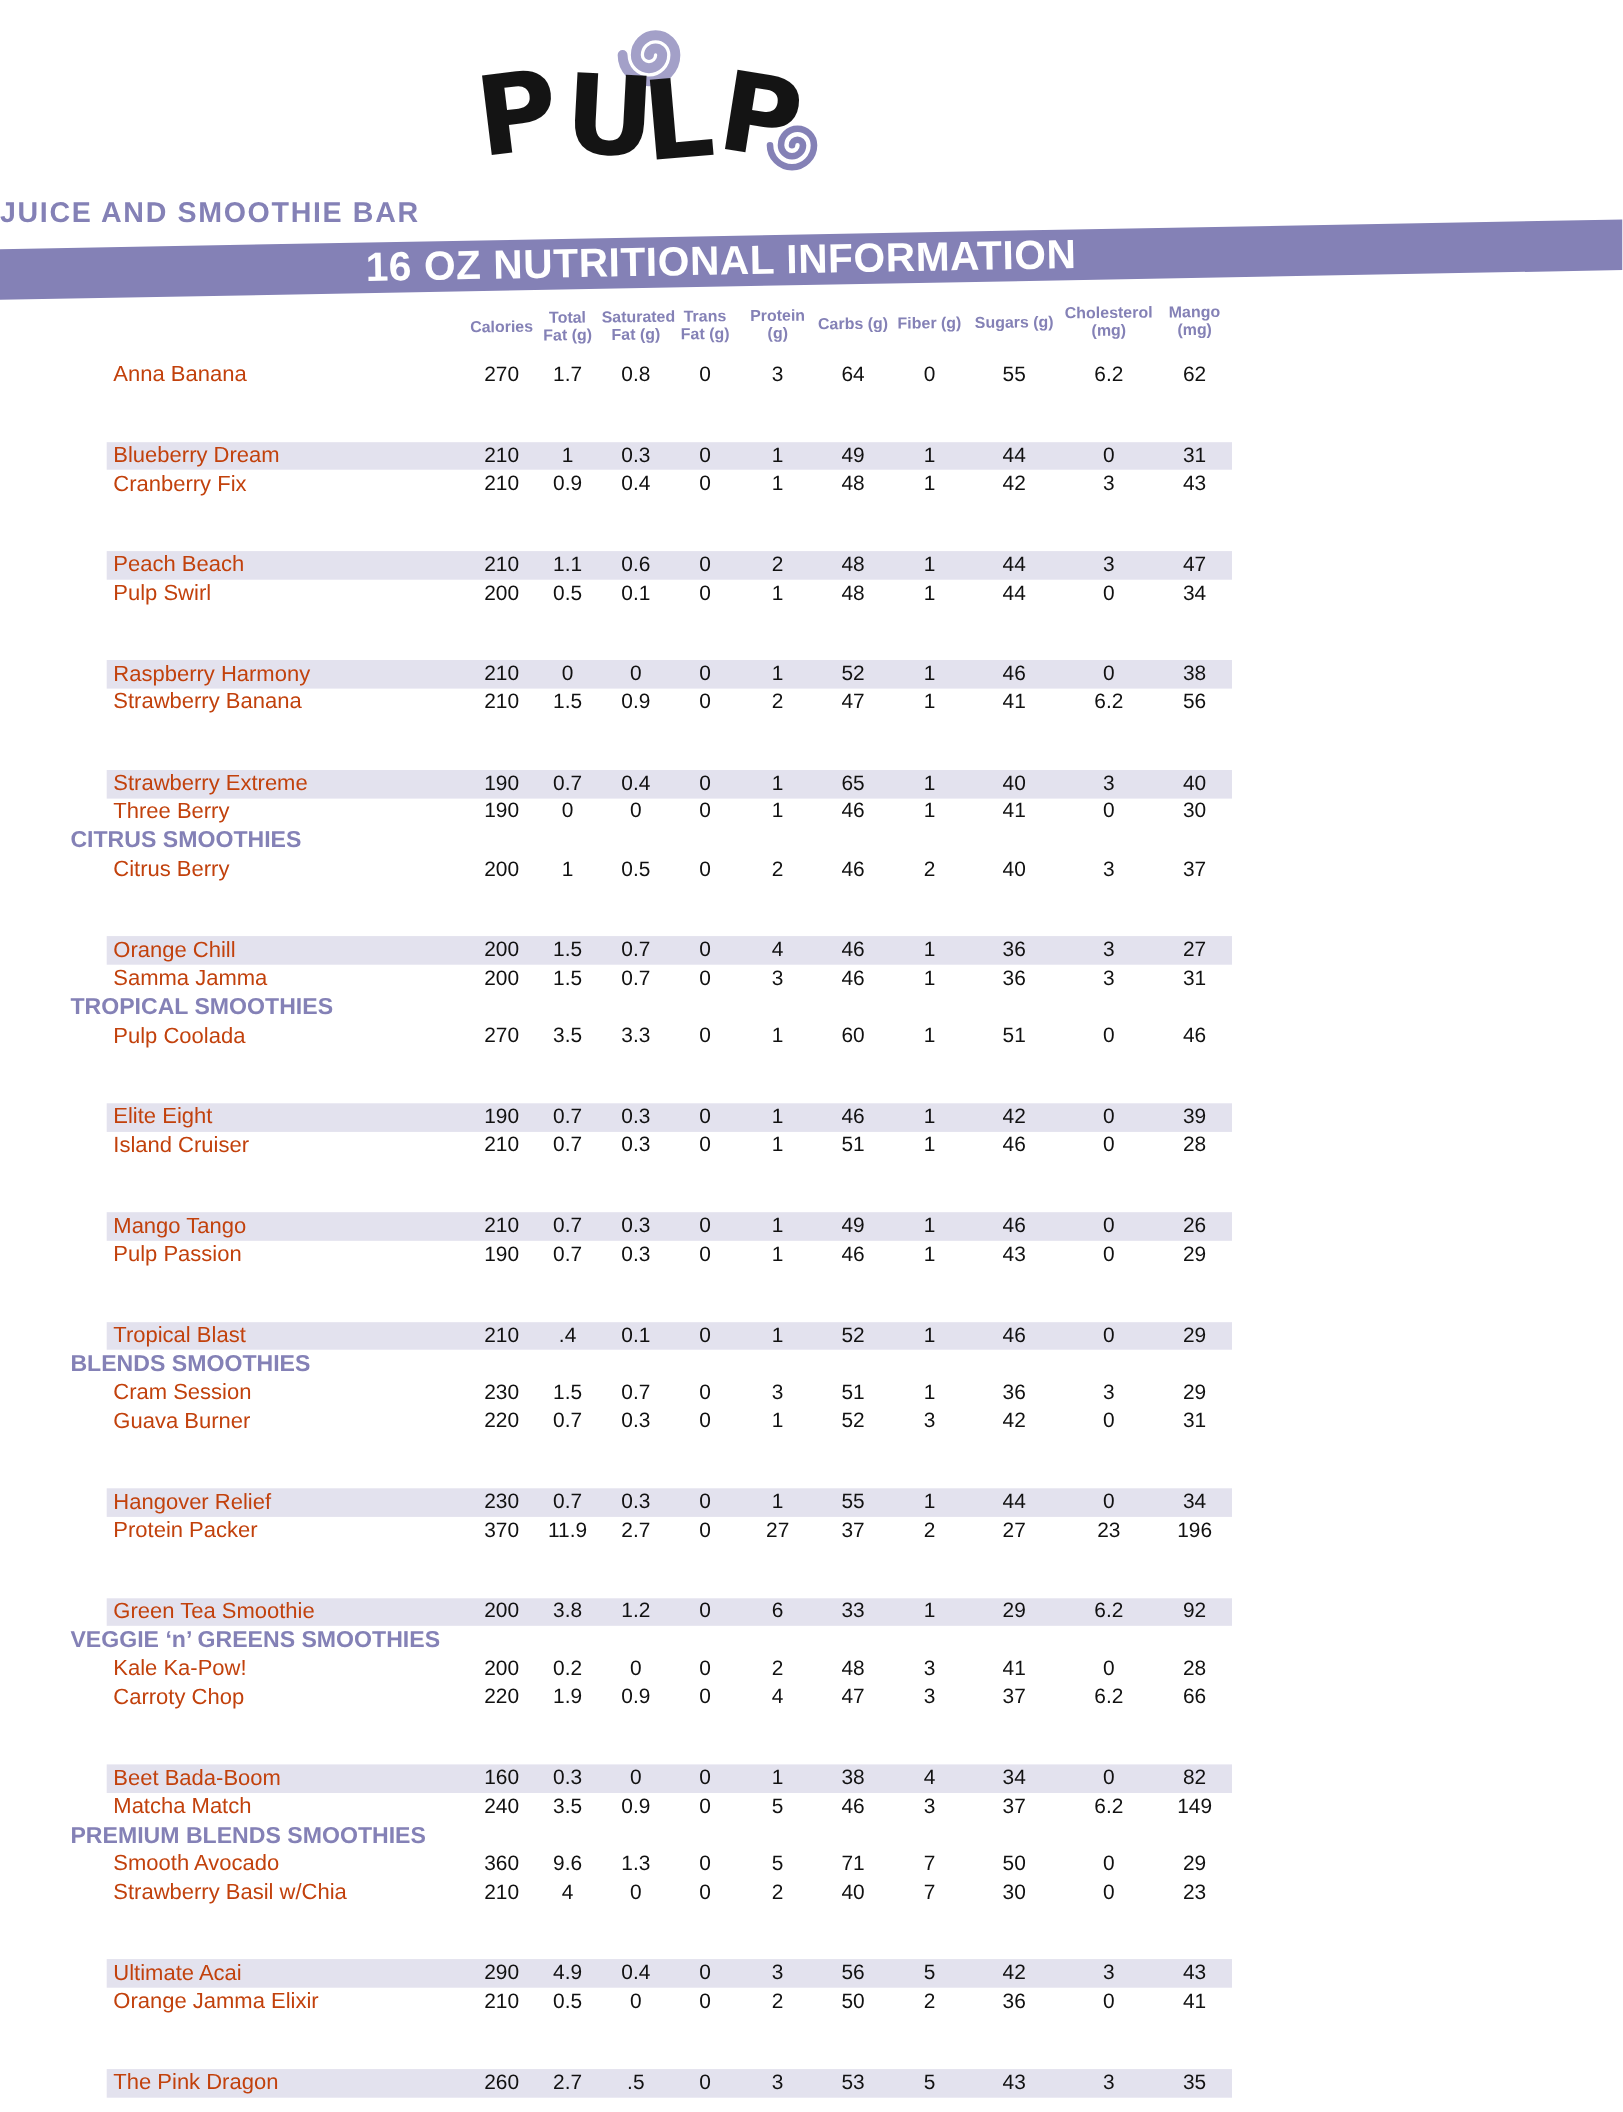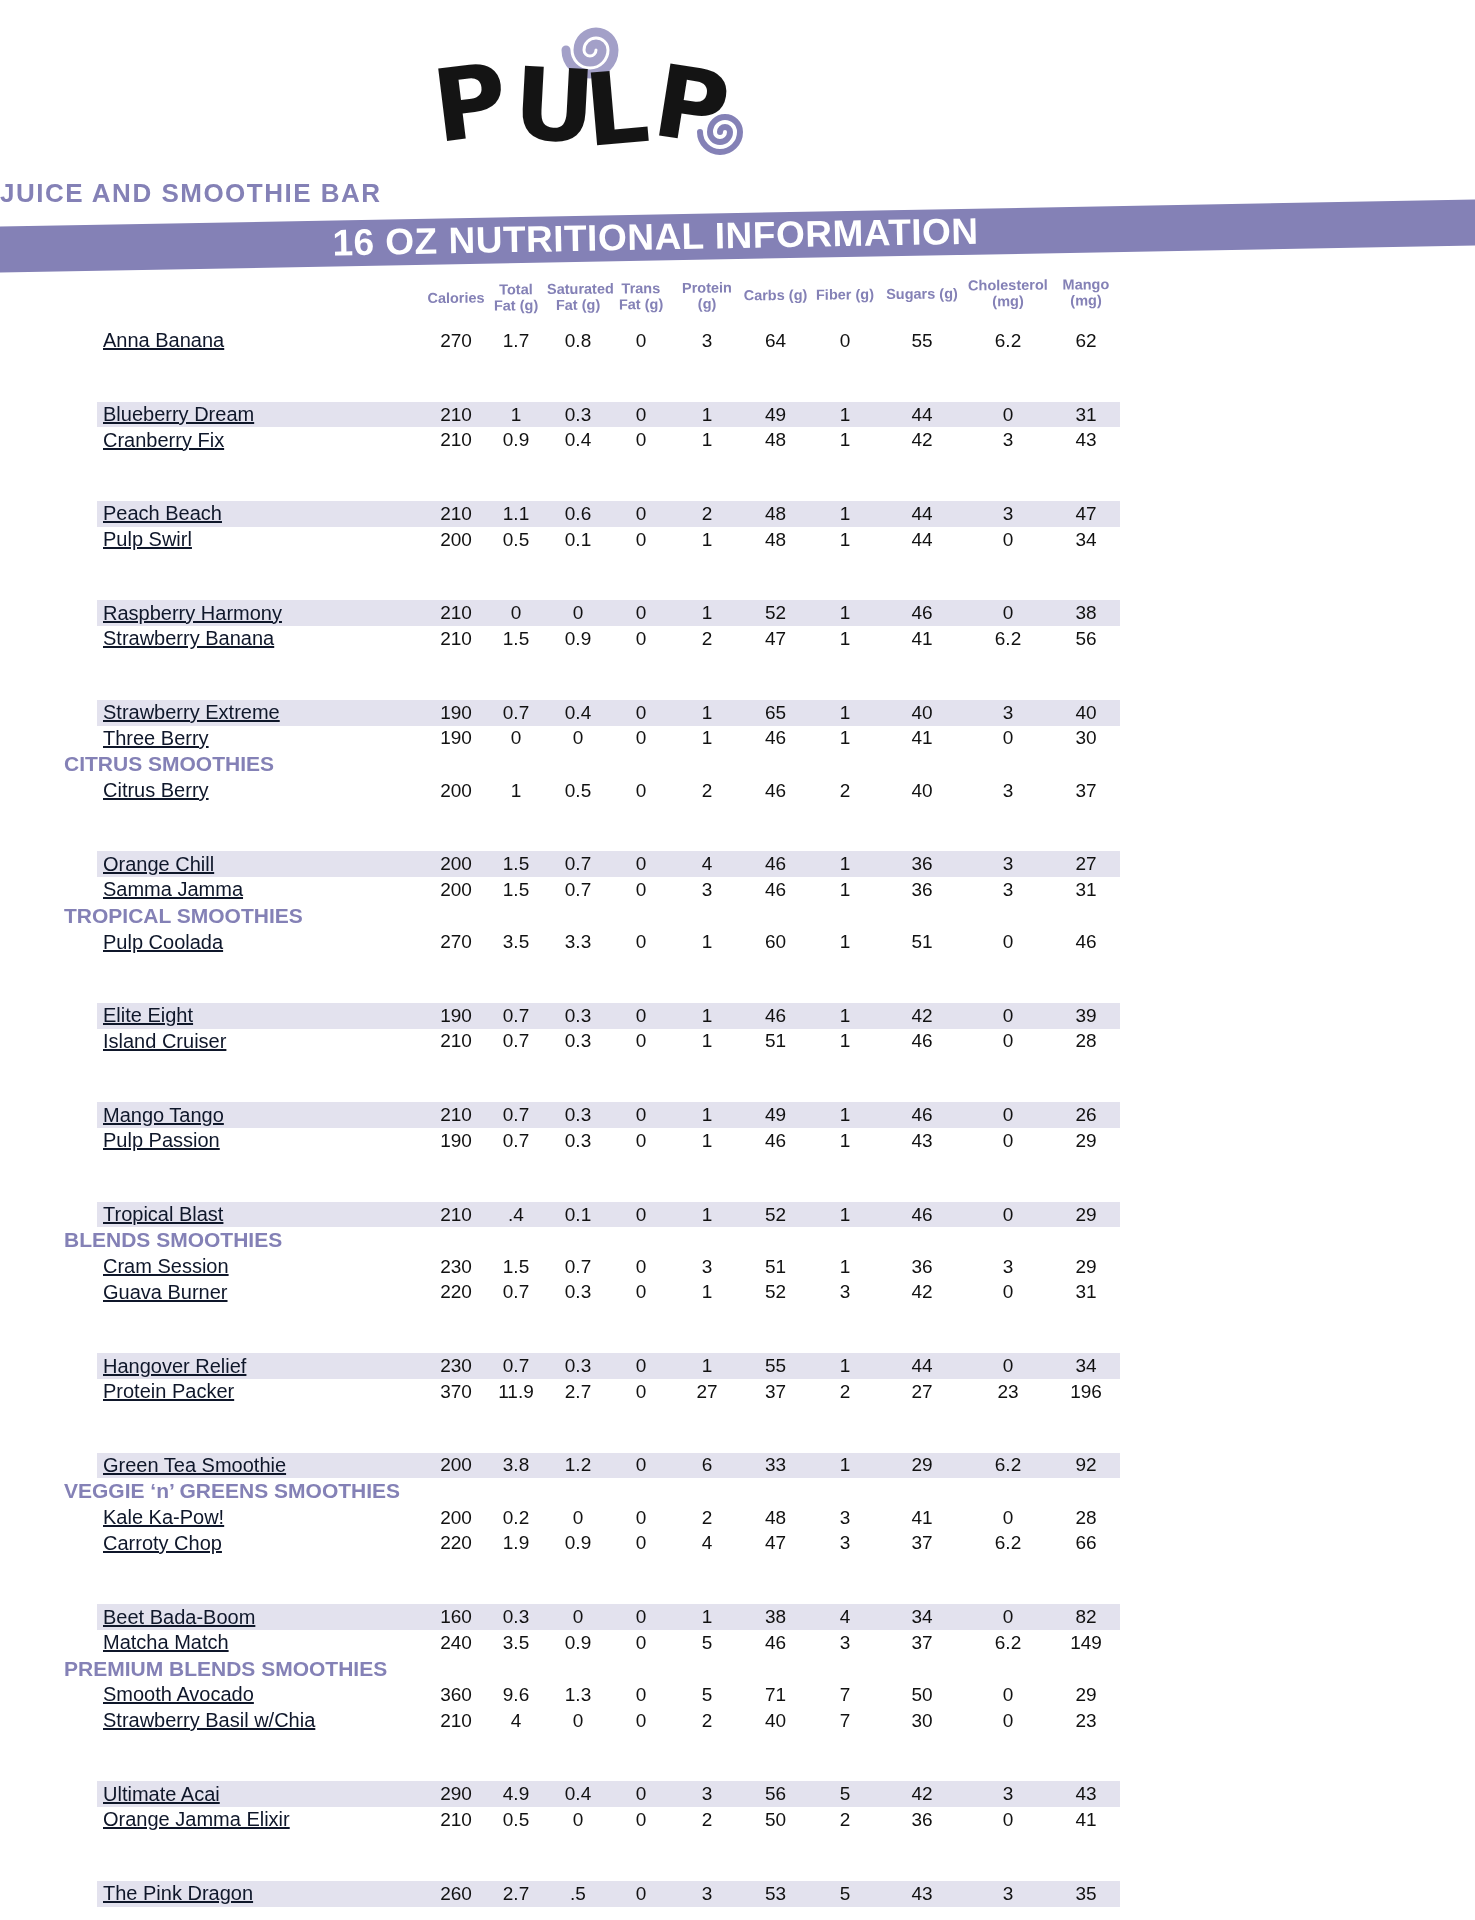--- a/index.html
+++ b/index.html
@@ -66,22 +66,22 @@
     white-space: nowrap;
   }
   .row {
     display: grid;
     grid-template-columns: 330px 58px 62px 62px 64px 68px 69px 70px 84px 88px 68px;
     height: 25.7px;
     align-items: center;
   }
   .row.shaded { background: var(--row-shade, #e3e2ee); margin-top: 48px; }
   .cell-name {
-    font-size: 20px; color: #0f172a;
-    padding-left: 6px; white-space: nowrap; text-decoration: underline;
+    font-size: 20px; color: #c2410c;
+    padding-left: 6px; white-space: nowrap;
   }
   .cell-num { text-align: center; font-size: 19px; color: #111111; }
 
   
   .footer {
     position: absolute; top: 1334px; left: 0; width: 1194px;
     text-align: center;
     font-size: 31px; font-weight: bold;
     color: var(--purple, #8481b6);
     cursor: pointer;

